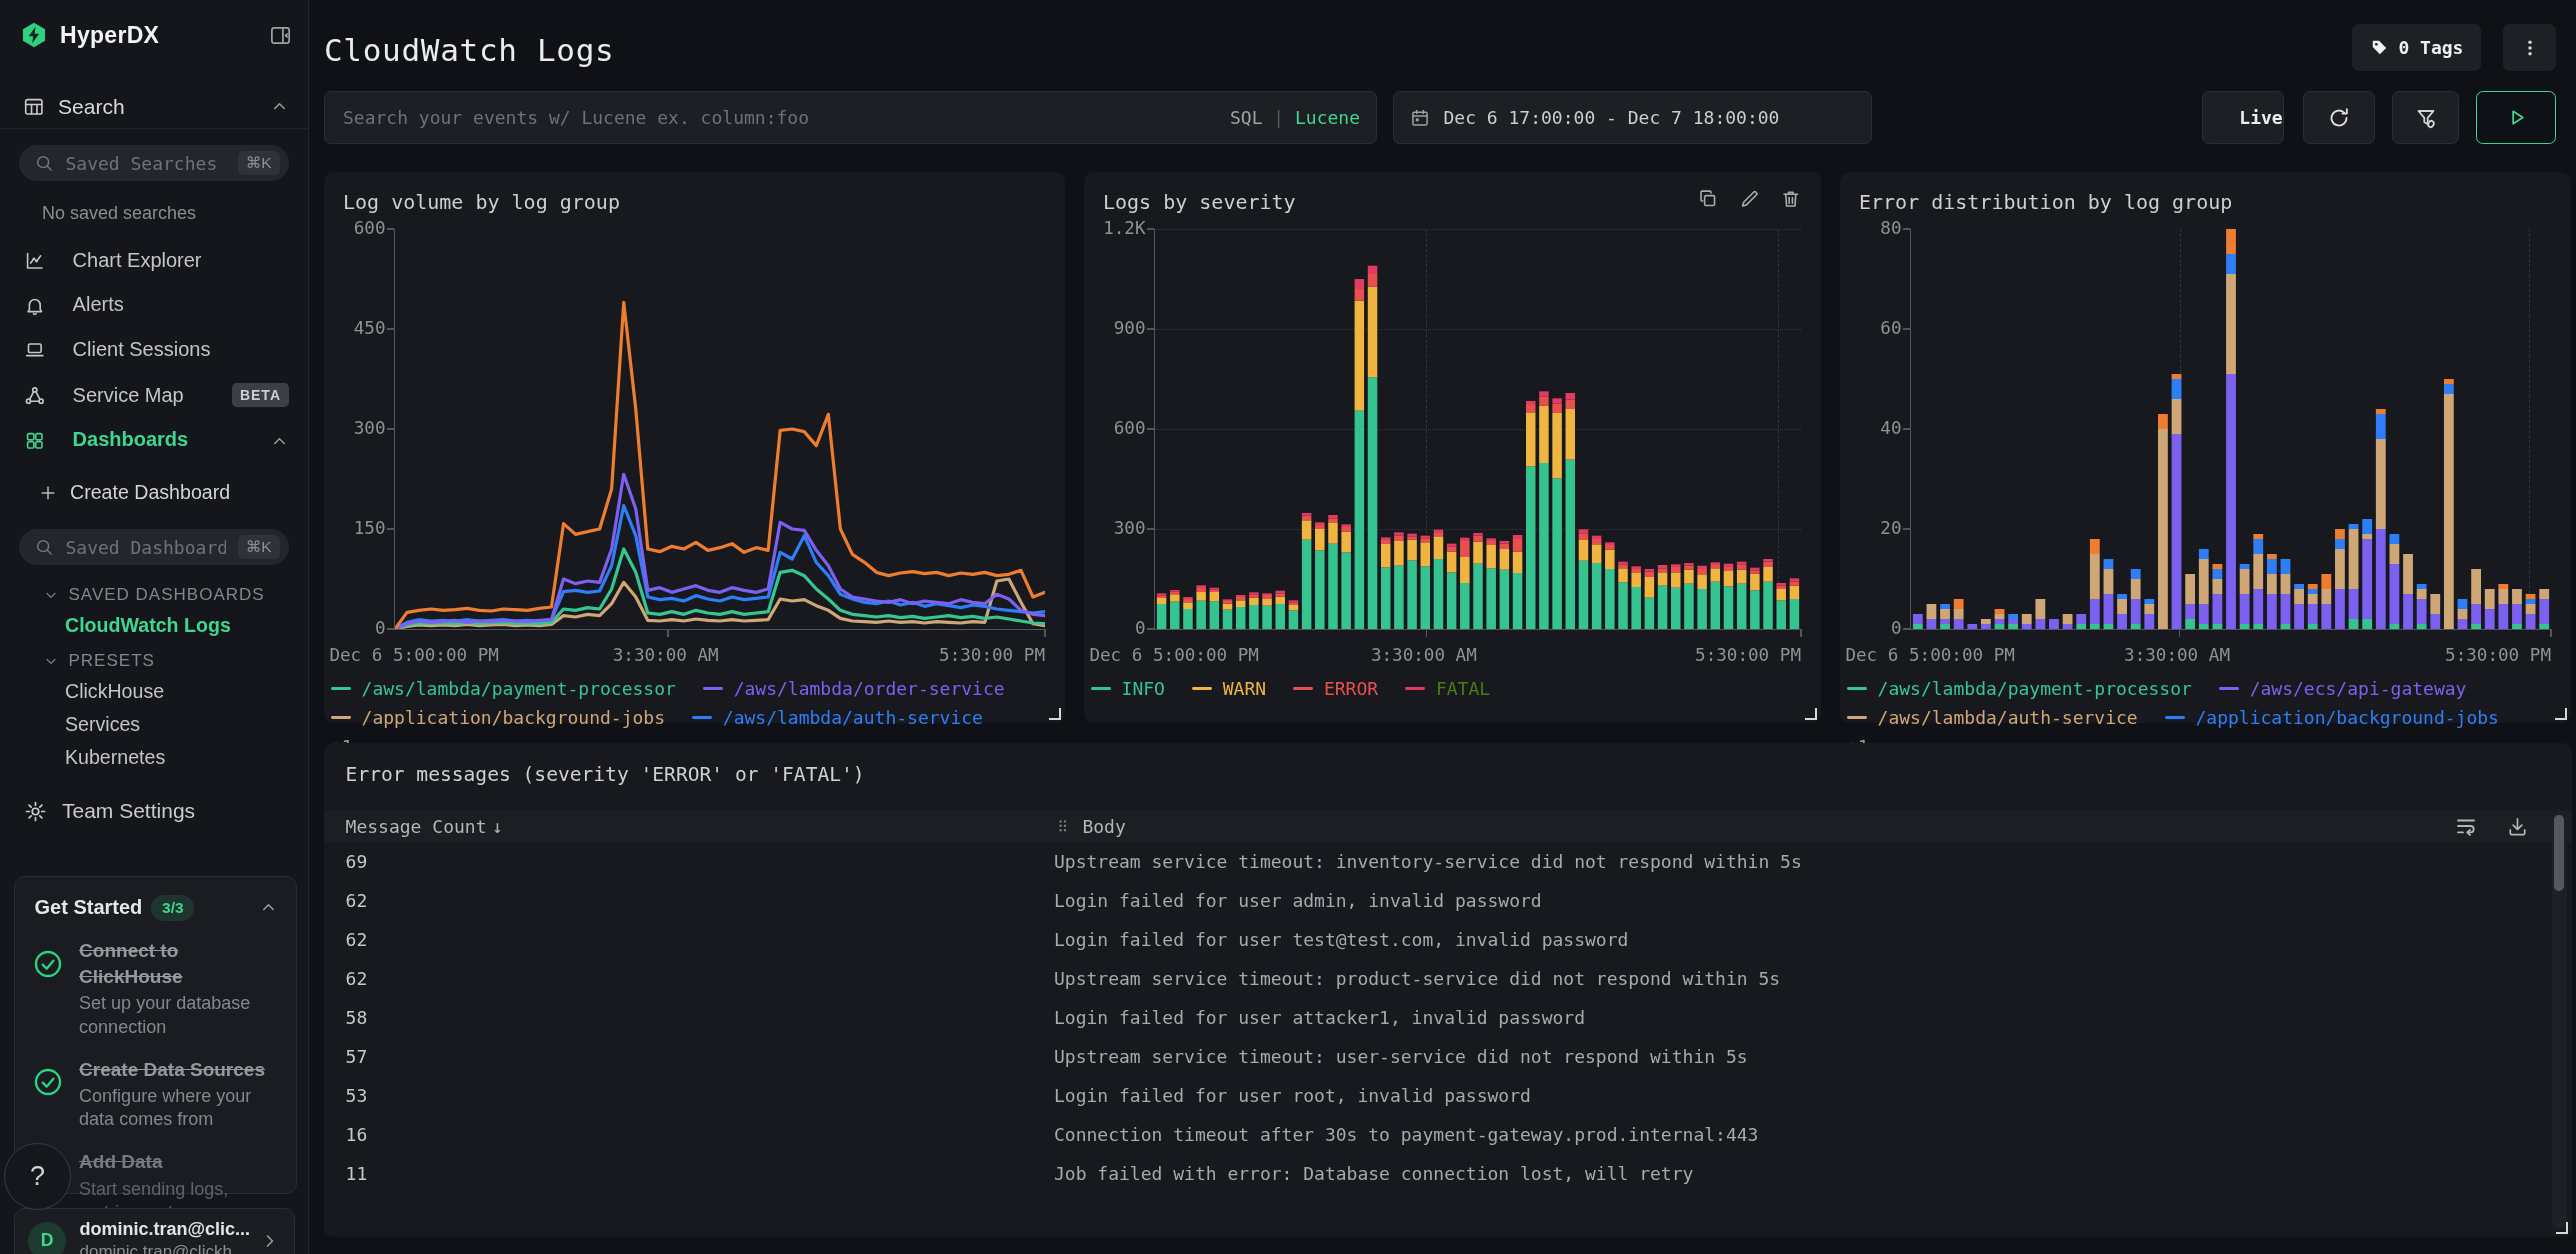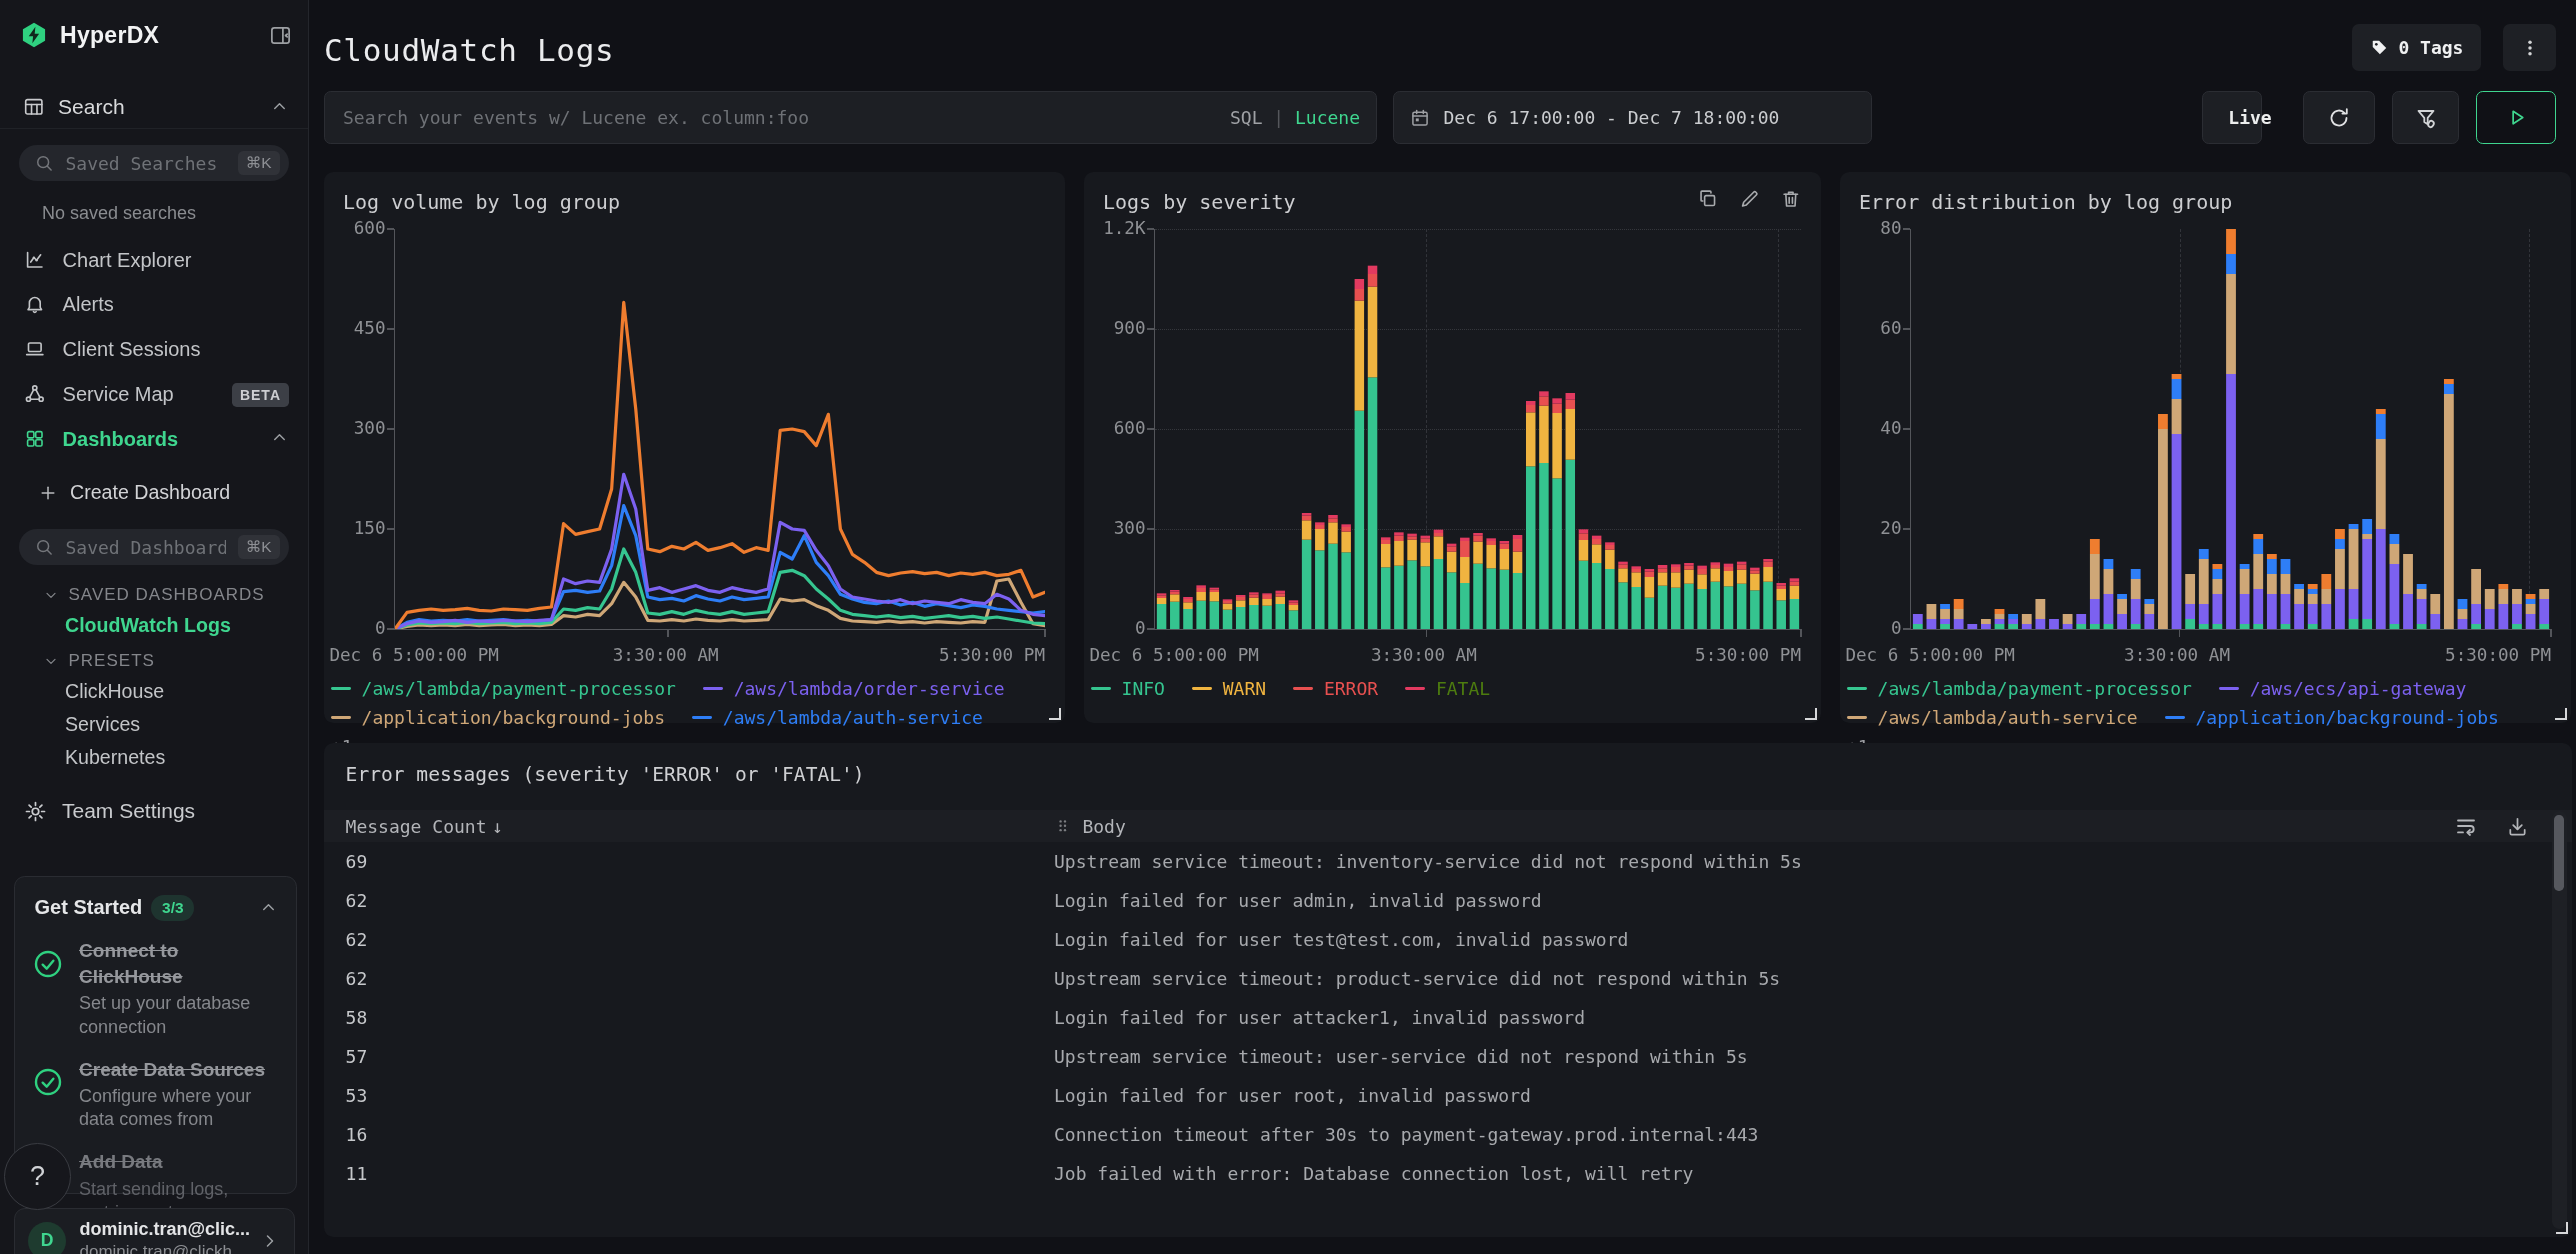--- a/index.html
+++ b/index.html
@@ -17,21 +17,21 @@
   .sec-row .lbl{font-size:21px;color:#d9dadc;flex:1;}
   .side-div{position:absolute;left:0;right:0;top:128px;height:1.4px;background:#202227;}
   .pill-input{position:absolute;left:19px;right:19px;height:36px;background:#24262c;border-radius:18px;
               display:flex;align-items:center;padding:0 9.5px 0 15px;gap:9.5px;}
   .pill-input input{flex:1;background:transparent;border:none;outline:none;color:#c9cacd;
               font-size:18px;font-family:"DejaVu Sans Mono",monospace;min-width:0;}
   .pill-input input::placeholder{color:#6f7control;color:#6f7277;}
   .kbd{background:#303238;color:#8e9095;font-size:15.5px;border-radius:5.4px;padding:3.4px 8px;flex:0 0 auto;}
   .muted-line{position:absolute;left:42px;top:203px;font-size:18px;color:#8a8c90;}
   .nav{position:absolute;left:0;right:0;top:238px;}
-  .nav-item{display:flex;align-items:flex-start;gap:17px;padding:10.8px 19px 10.8px 24px;font-size:20px;color:#c3c5c8;}
+  .nav-item{display:flex;align-items:flex-end;gap:27px;padding:10.8px 19px 10.8px 24px;font-size:20px;color:#c3c5c8;}
   .nav-item .grow{flex:1;}
   .nav-item.active{color:#3fd68f;font-weight:bold;}
   .badge-beta{background:#3c3f46;color:#cdced2;font-size:14px;font-weight:bold;letter-spacing:1px;
               border-radius:4.7px;padding:4px 8px;}
   .create-row{position:absolute;left:38px;top:481px;display:flex;align-items:center;gap:12px;font-size:19.6px;color:#d2d3d6;}
   .sec-head{position:absolute;display:flex;align-items:center;gap:9.5px;font-size:17px;color:#84868b;letter-spacing:1px;}
   .tree-item{position:absolute;left:65px;font-size:19.6px;color:#c3c5c8;}
   .tree-item.active{color:#3fd68f;font-weight:bold;}
   .team-row{position:absolute;left:24px;top:799px;display:flex;align-items:center;gap:15px;font-size:21px;color:#c9cbce;}
   
@@ -69,21 +69,21 @@
       box-sizing:border-box;display:flex;align-items:center;font-size:18px;color:#cdced1;}
   #tb-search{left:324px;width:1053px;padding:0 16px;gap:12px;}
   #tb-search input{flex:1;background:transparent;border:none;outline:none;color:#c9cacd;font-size:18px;
       font-family:"DejaVu Sans Mono",monospace;}
   #tb-search input::placeholder{color:#6e7176;}
   .lang{display:flex;gap:10.8px;align-items:center;flex:0 0 auto;}
   .lang .sql{color:#9fa1a5;} .lang .bar{color:#55575c;} .lang .lucene{color:#3fd68f;}
   #tb-date{left:1393px;width:479px;padding:0 16px;gap:13.5px;color:#cbcdd0;}
   #tb-gran{left:1901px;width:279px;padding:0 16px;color:#cfd0d3;}
   #tb-gran .updown{margin-left:auto;color:#8f9195;display:flex;flex-direction:column;gap:1.4px;}
-  #tb-live{left:2202px;width:60px;justify-content:center;font-weight:bold;color:#eceded;padding-left:36px;}
+  #tb-live{left:2202px;width:82px;justify-content:center;font-weight:bold;color:#eceded;padding-left:36px;}
   #tb-refresh{left:2303px;width:72px;justify-content:center;color:#e0e1e3;}
   #tb-filter{left:2392px;width:67px;justify-content:center;color:#d2d4d6;}
   #tb-play{left:2476px;width:80px;justify-content:center;background:transparent;border:1.4px solid #3fd68f;color:#3fd68f;}
   
   .card{position:absolute;background:#17191e;border-radius:9.5px;}
   #card0{left:324px;top:172px;width:741px;height:551px;}
   #card1{left:1084px;top:172px;width:737px;height:551px;}
   #card2{left:1840px;top:172px;width:731px;height:551px;}
   .c-title{position:absolute;left:19px;top:17.6px;font-size:20px;color:#cdced1;}
   .hicons{position:absolute;right:19px;top:16px;display:flex;gap:20px;color:#a9abae;}

